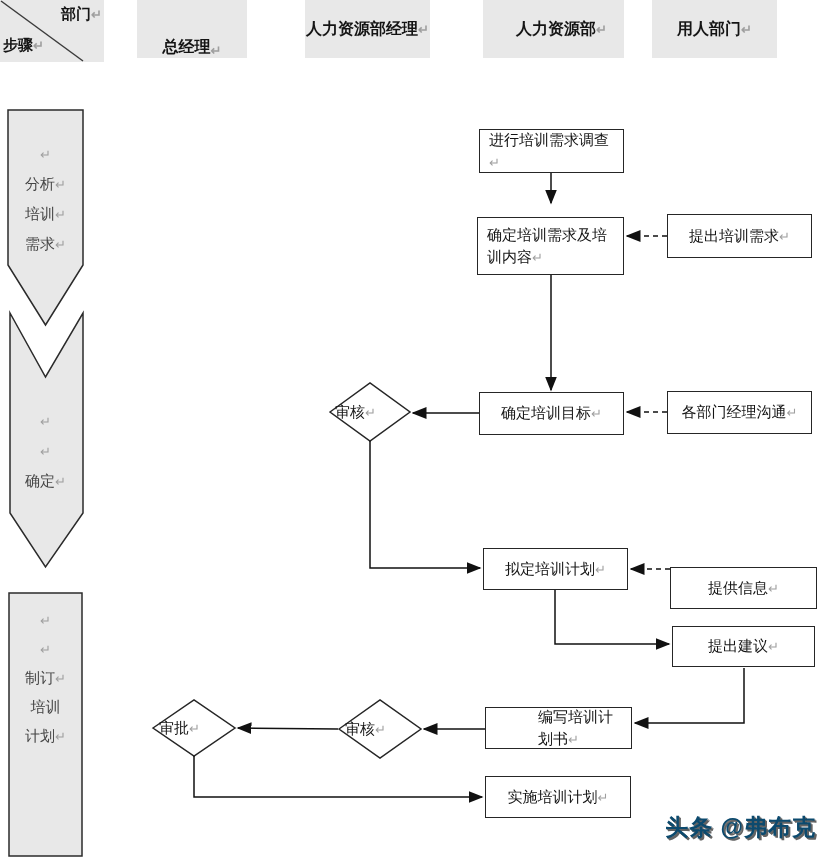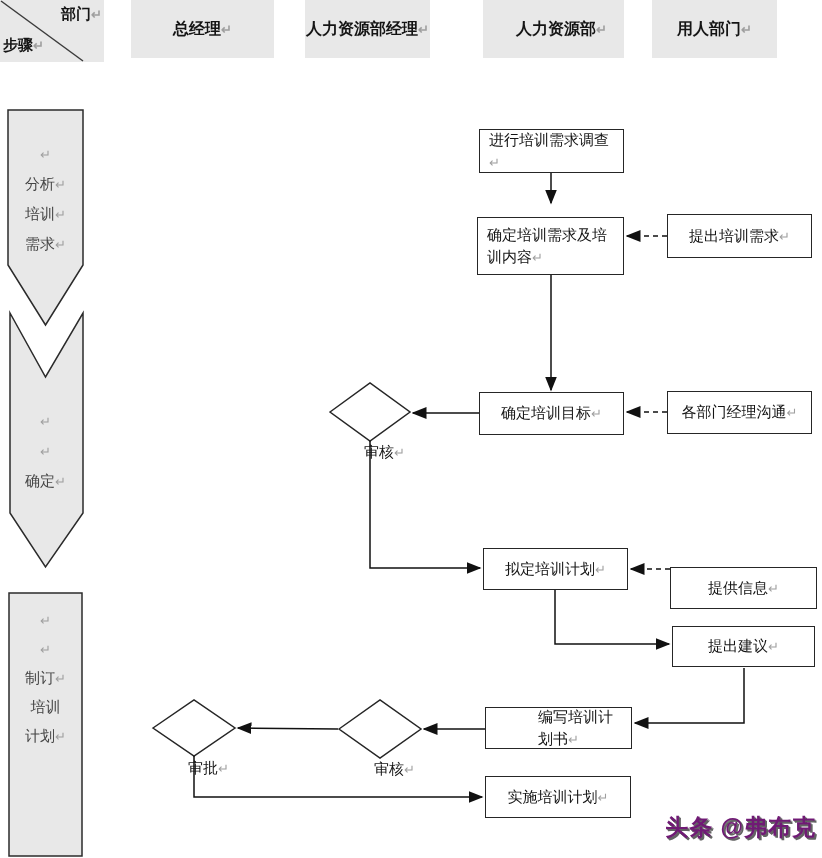--- a/index.html
+++ b/index.html
@@ -12,43 +12,43 @@
   .corner{position:absolute;left:0;top:0;width:104px;height:62px;background:#e8e8e8;
           font-size:15px;font-weight:bold;color:#141414;}
   .corner .tr{position:absolute;right:2px;top:5px;}
   .corner .bl{position:absolute;left:3px;bottom:7px;}
   
   .box{position:absolute;background:#fff;border:1.5px solid #262626;box-sizing:border-box;
        display:flex;align-items:center;justify-content:center;text-align:left;
        font-size:15px;line-height:22px;color:#141414;}
   .box .pad{display:inline-block;padding:0 9px;}
   
-  .dlabel{position:absolute;width:70px;text-align:right;font-size:15px;color:#141414;margin-top:40px;}
+  .dlabel{position:absolute;width:70px;text-align:left;font-size:15px;color:#141414;}
   
   .steptxt{position:absolute;text-align:center;font-size:15px;color:#454545;}
   .steptxt .ln{display:block;}
   
   .rm{color:#9f9f9f;font-size:13px;}
   
   .lines{position:absolute;left:0;top:0;z-index:1;}
   .top{z-index:2;}
   
-  .wm{position:absolute;right:6px;top:812px;font-size:23px;font-weight:bold;color:#701a75;
+  .wm{position:absolute;right:6px;top:812px;font-size:23px;font-weight:bold;color:#0c4a6e;
       letter-spacing:1px;text-shadow:2px 2px 0 #636363,1px 1px 0 #7a7a7a;white-space:nowrap;}
 </style>
 </head>
 <body>
 
 <div class="stage">
 
   <div class="corner">
     <span class="tr"><span>部门</span><span class="rm">↵</span></span>
     <span class="bl"><span>步骤</span><span class="rm">↵</span></span>
   </div>
-  <div class="lane" style="left:131px;width:143px;">
+  <div class="lane" style="left:137px;width:110px;align-items:flex-end;">
     <span>总经理</span>
       <span class="rm">↵</span>
   </div>
   <div class="lane" style="left:305px;width:125px;">
     <span>人力资源部经理</span>
       <span class="rm">↵</span>
   </div>
   <div class="lane" style="left:483px;width:125px;padding-left:16px;">
     <span>人力资源部</span>
       <span class="rm">↵</span>

